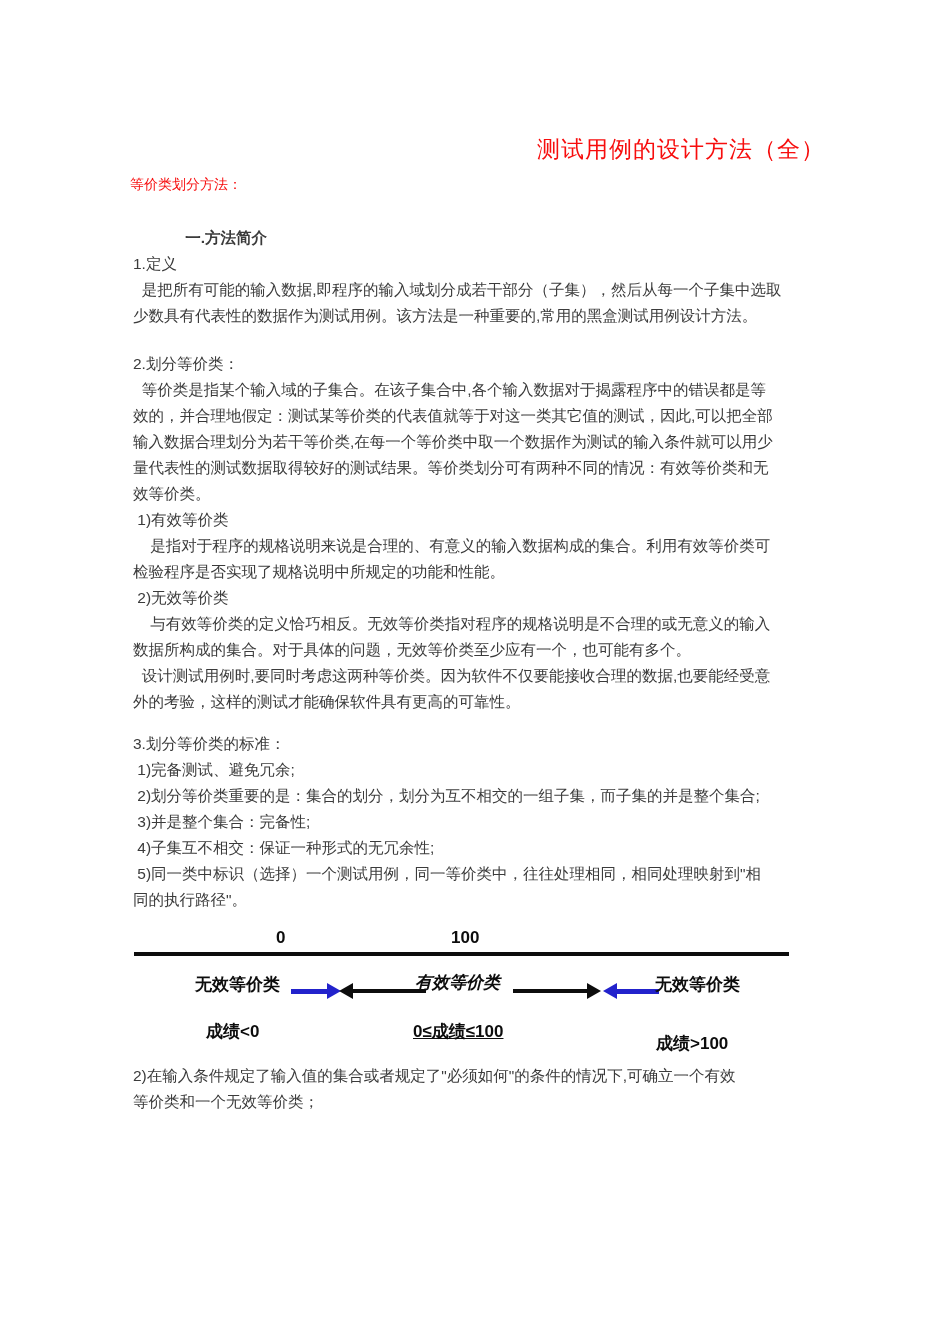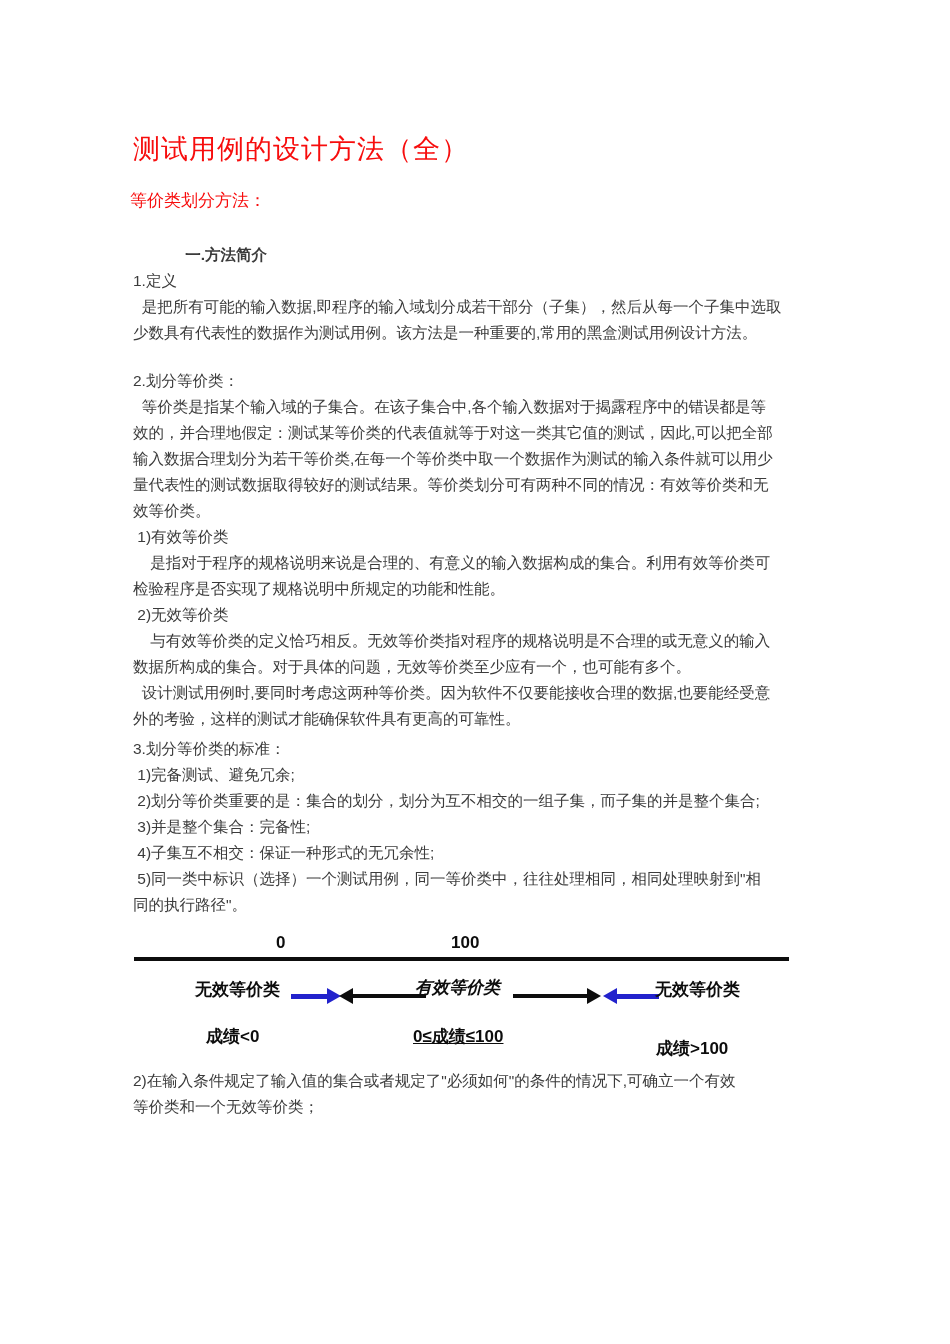--- a/index.html
+++ b/index.html
@@ -6,46 +6,46 @@
   body {
     width:950px; height:1344px;
     font-family:"Liberation Sans", sans-serif;
     overflow:hidden;
   }
   .page { position:relative; width:950px; height:1344px; background:#ffffff; overflow:hidden; }
   .content { position:absolute; left:133px; top:0; width:692px; }
 
   .doc-title {
     margin-top:134px;
-    text-align:left;
+    text-align:right;
     color:var(--title_red);
-    font-size:27px;
+    font-size:23px;
     line-height:30px;
     letter-spacing:1px;
     white-space:pre-wrap;
   }
   .doc-heading {
-    margin-top:22px;
+    margin-top:5px;
     margin-left:-3px;
     color:var(--title_red);
-    font-size:17px;
+    font-size:14px;
     line-height:30px;
     white-space:pre-wrap;
   }
   .para {
     white-space:pre-wrap;
     font-size:15.5px;
     line-height:26px;
     color:var(--ink);
     margin:0;
   }
   .para.bold { font-weight:bold;margin-left:48px; }
   .mt-intro   { margin-top:26px; }
   .mt-block   { margin-top:22px; }
-  .mt-small   { margin-top:4px; }
+  .mt-small   { margin-top:16px; }
   .mt-med     { margin-top:14px; }
 
   
   .diagram { position:relative; height:124px; margin-top:12px; }
   .axis-line {
     position:absolute; left:1px; top:27px;
     width:655px; height:4px;
     background:var(--diagram_black);
   }
   .d-tick, .d-label, .d-range {

